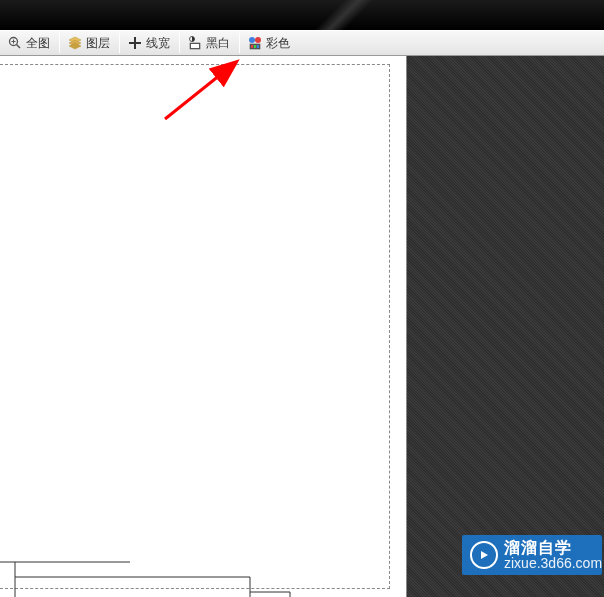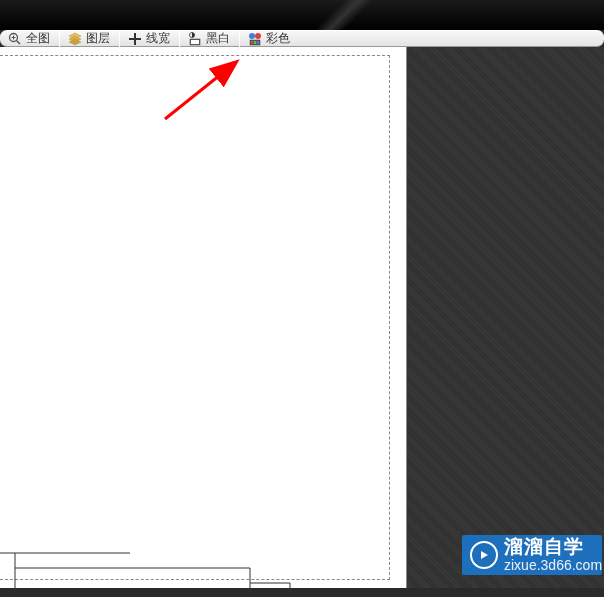--- a/index.html
+++ b/index.html
@@ -26,28 +26,27 @@
       content: '';
       position: absolute;
       top: 0;
       right: 200px;
       width: 120px;
       height: 30px;
       background: linear-gradient(135deg, transparent 40%, rgba(60,60,60,0.8) 50%, transparent 60%);
     }
     .toolbar {
       width: 100%;
-      height: 17px;
+      height: 26px;
       background: linear-gradient(to bottom, #f8f8f8, #e4e4e4);
       border-top: 1px solid #fff;
       border-bottom: 1px solid #999;
       display: flex;
       align-items: center;
       padding: 0 2px;
-      border-radius: 7px;
     }
     .toolbar-button {
       display: flex;
       align-items: center;
       height: 22px;
       padding: 0 6px 0 4px;
       border: 1px solid transparent;
       cursor: pointer;
       gap: 3px;
       color: #333;
@@ -131,21 +130,21 @@
       justify-content: center;
       flex-shrink: 0;
     }
     .watermark-text {
       color: #fff;
       display: flex;
       flex-direction: column;
       line-height: 1.1;
     }
     .watermark-main {
-      font-size: 19px;
+      font-size: 16px;
       font-weight: bold;
       letter-spacing: 1px;
     }
     .watermark-sub {
       font-size: 14px;
       opacity: 0.9;
     }
   </style>
 </head>
 <body>

